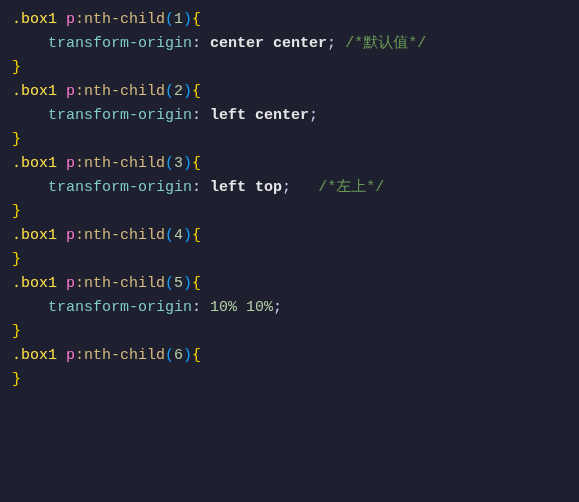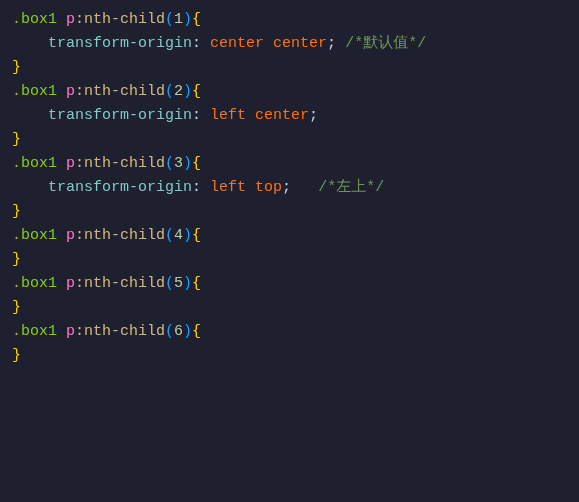--- a/index.html
+++ b/index.html
@@ -8,27 +8,27 @@
     font-family: Consolas, 'Courier New', monospace;
     font-size: 15px;
     line-height: 1.6;
     padding: 8px 12px;
     color: #c8d3f5;
     width: 579px;
     height: 502px;
     overflow: hidden;
   }
   .line { white-space: pre; }
-  .selector-class { color: #84cc16; }
+  .selector-class { color: #fde047; }
   .selector-tag { color: #ff79c6; }
   .selector-pseudo { color: #d7ba7d; }
   .brace { color: #ffd700; }
   .property { color: #80cbc4; margin-top: 24px; }
   .colon { color: #c8d3f5; }
-  .value-keyword { color: #f97316; font-weight: normal; text-align: right; }
+  .value-keyword { color: #e5e5e5; font-weight: bold; text-align: right; }
   .value-number { color: #b5cea8; }
   .value-percent { color: #b5cea8; }
   .semicolon { color: #c8d3f5; }
   .comment { color: #6a9955; font-style: normal; }
   .paren { color: #179fff; }
 </style>
 </head>
 <body>
 
 <div id="code">
@@ -37,16 +37,17 @@
     <div class="line"><span class="brace">}</span></div>
     <div class="line"><span class="selector-class">.box1</span><span> </span><span class="selector-tag">p</span><span class="selector-pseudo">:nth-child</span><span class="paren">(</span><span class="value-number">2</span><span class="paren">)</span><span class="brace">{</span></div>
     <div class="line"><span>    </span><span class="property">transform-origin</span><span class="colon">: </span><span class="value-keyword">left</span><span> </span><span class="value-keyword">center</span><span class="semicolon">;</span></div>
     <div class="line"><span class="brace">}</span></div>
     <div class="line"><span class="selector-class">.box1</span><span> </span><span class="selector-tag">p</span><span class="selector-pseudo">:nth-child</span><span class="paren">(</span><span class="value-number">3</span><span class="paren">)</span><span class="brace">{</span></div>
     <div class="line"><span>    </span><span class="property">transform-origin</span><span class="colon">: </span><span class="value-keyword">left</span><span> </span><span class="value-keyword">top</span><span class="semicolon">;</span><span>   </span><span class="comment">/*左上*/</span></div>
     <div class="line"><span class="brace">}</span></div>
     <div class="line"><span class="selector-class">.box1</span><span> </span><span class="selector-tag">p</span><span class="selector-pseudo">:nth-child</span><span class="paren">(</span><span class="value-number">4</span><span class="paren">)</span><span class="brace">{</span></div>
     <div class="line"><span class="brace">}</span></div>
     <div class="line"><span class="selector-class">.box1</span><span> </span><span class="selector-tag">p</span><span class="selector-pseudo">:nth-child</span><span class="paren">(</span><span class="value-number">5</span><span class="paren">)</span><span class="brace">{</span></div>
+    <div class="line"><span>    </span><span class="property">transform-origin</span><span class="colon">: </span><span class="value-percent">10%</span><span> </span><span class="value-percent">10%</span><span class="semicolon">;</span></div>
     <div class="line"><span class="brace">}</span></div>
     <div class="line"><span class="selector-class">.box1</span><span> </span><span class="selector-tag">p</span><span class="selector-pseudo">:nth-child</span><span class="paren">(</span><span class="value-number">6</span><span class="paren">)</span><span class="brace">{</span></div>
     <div class="line"><span class="brace">}</span></div>
   </div>
 
 </body></html>

